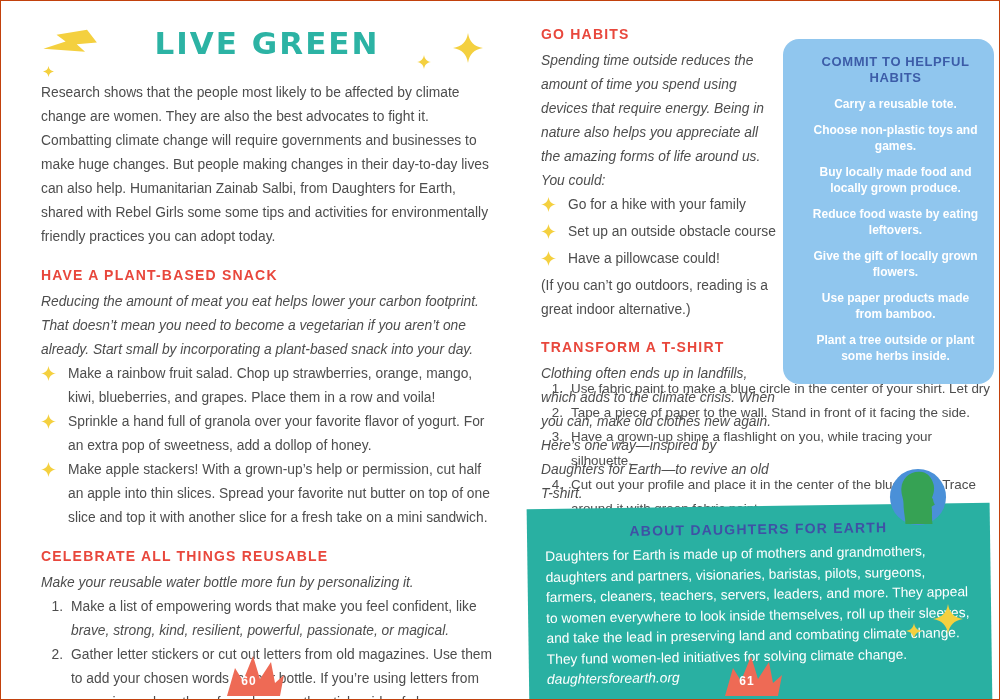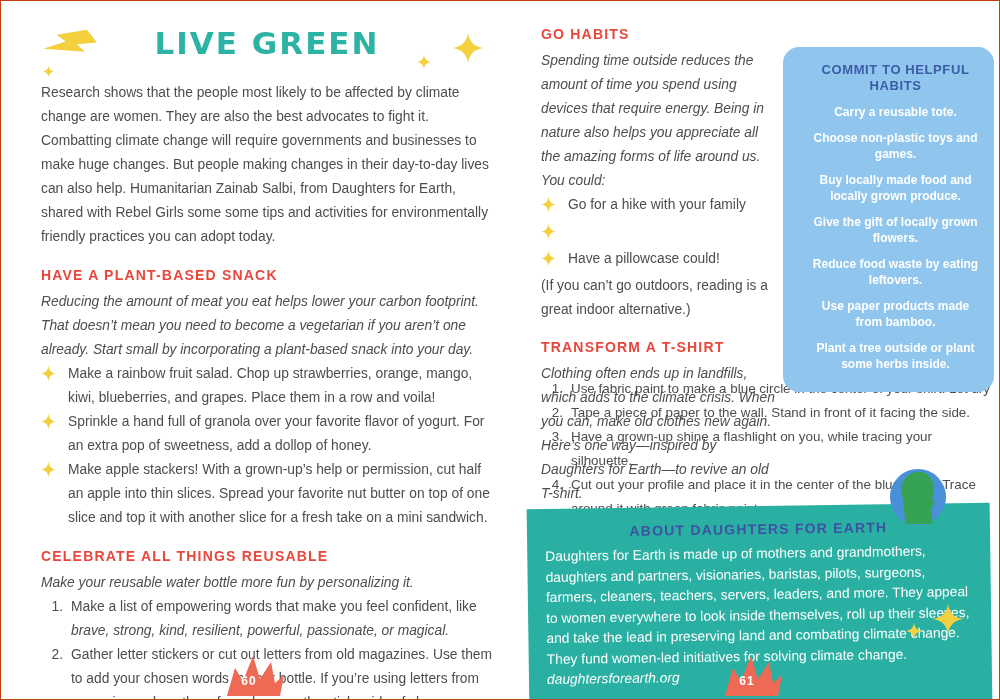--- a/index.html
+++ b/index.html
@@ -60,21 +60,21 @@
   
   .right-col{position:absolute;left:540px;top:24px;width:240px;}
   .right-col .section-heading{margin-top:16px;}
   .right-col .section-heading:first-child{margin-top:0;}
   .tshirt-steps{position:absolute;left:540px;top:376px;width:452px;font-size:13.4px;}
   
   .habits-box{
     position:absolute;left:782px;top:38px;width:211px;
     box-sizing:border-box;border-radius:16px;
     background:var(--habits-bg);
-    padding:15px 12px 10px 26px;text-align:center;margin-top:8px;
+    padding:15px 12px 10px 26px;text-align:center;
   }
   .habits-heading{
     font-size:13px;font-weight:bold;color:var(--habits-heading);
     letter-spacing:0.6px;margin-bottom:10px;line-height:16px;
   }
   .habits-item{
     font-size:12px;font-weight:bold;color:var(--habits-text);
     line-height:16.5px;margin-bottom:9px;
   }
   
@@ -194,20 +194,21 @@
           </svg>
       </span>
       <span class="bullet-text">Go for a hike with your family</span>
     </div>
     <div class="bullet-row body-text">
       <span class="bullet-icon">
         <svg class="sparkle" width="15" height="15" viewBox="0 0 24 24">
             <path d="M12 0C13.2 7.2 16.8 10.8 24 12C16.8 13.2 13.2 16.8 12 24C10.8 16.8 7.2 13.2 0 12C7.2 10.8 10.8 7.2 12 0Z"></path>
           </svg>
       </span>
+      <span class="bullet-text">Set up an outside obstacle course</span>
     </div>
     <div class="bullet-row body-text">
       <span class="bullet-icon">
         <svg class="sparkle" width="15" height="15" viewBox="0 0 24 24">
             <path d="M12 0C13.2 7.2 16.8 10.8 24 12C16.8 13.2 13.2 16.8 12 24C10.8 16.8 7.2 13.2 0 12C7.2 10.8 10.8 7.2 12 0Z"></path>
           </svg>
       </span>
       <span class="bullet-text">Have a pillowcase could!</span>
     </div>
     <div class="body-text">(If you can’t go outdoors, reading is a great indoor alternative.)</div>
@@ -237,22 +238,22 @@
       <span class="num-marker">5.</span>
       <span class="num-text">Fill in and decorate however you’d like!</span>
     </div>
   </div>
 
   <div class="habits-box">
     <div class="habits-heading">COMMIT TO HELPFUL HABITS</div>
     <div class="habits-item">Carry a reusable tote.</div>
     <div class="habits-item">Choose non-plastic toys and games.</div>
     <div class="habits-item">Buy locally made food and locally grown produce.</div>
+    <div class="habits-item">Reduce food waste by eating leftovers.</div>
     <div class="habits-item">Give the gift of locally grown flowers.</div>
-    <div class="habits-item">Reduce food waste by eating leftovers.</div>
     <div class="habits-item">Use paper products made from bamboo.</div>
     <div class="habits-item">Plant a tree outside or plant some herbs inside.</div>
   </div>
 
   <div class="about-box">
     <div class="about-heading">ABOUT DAUGHTERS FOR EARTH</div>
     <div class="about-text"><span>Daughters for Earth is made up of mothers and grandmothers, daughters and partners, visionaries, baristas, pilots, surgeons, farmers, cleaners, teachers, servers, leaders, and more. They appeal to women everywhere to look inside themselves, roll up their sleeves, and take the lead in preserving land and combating climate change. They fund women-led initiatives for solving climate change. </span><span class="italic">daughtersforearth.org</span></div>
   </div>
 
   <span class="earth-icon">

